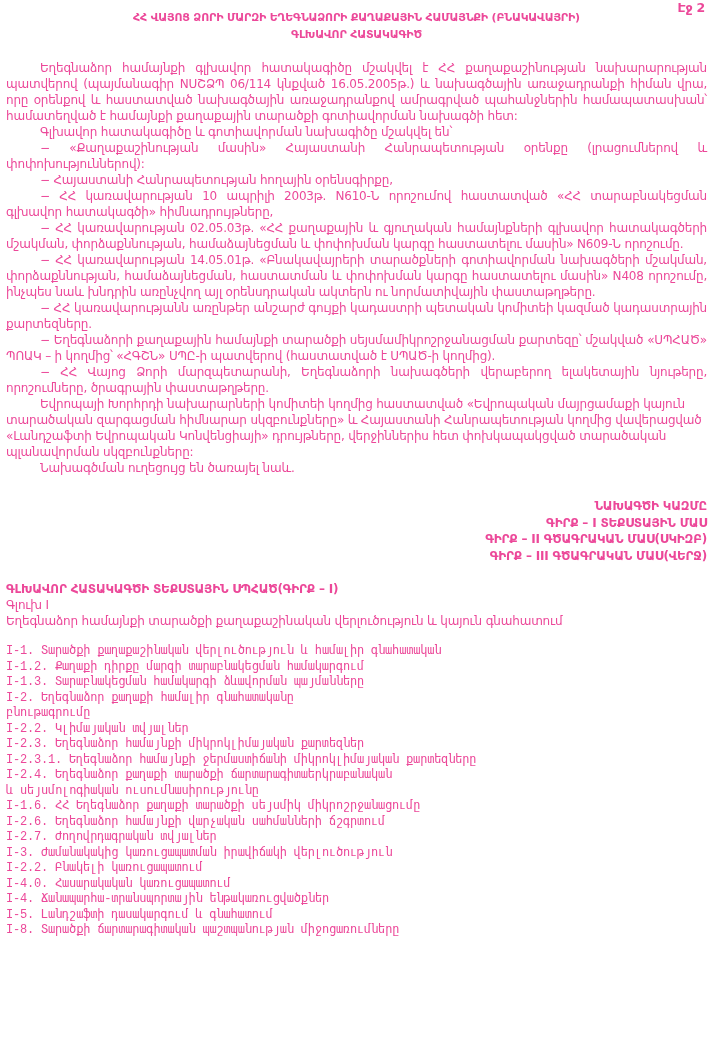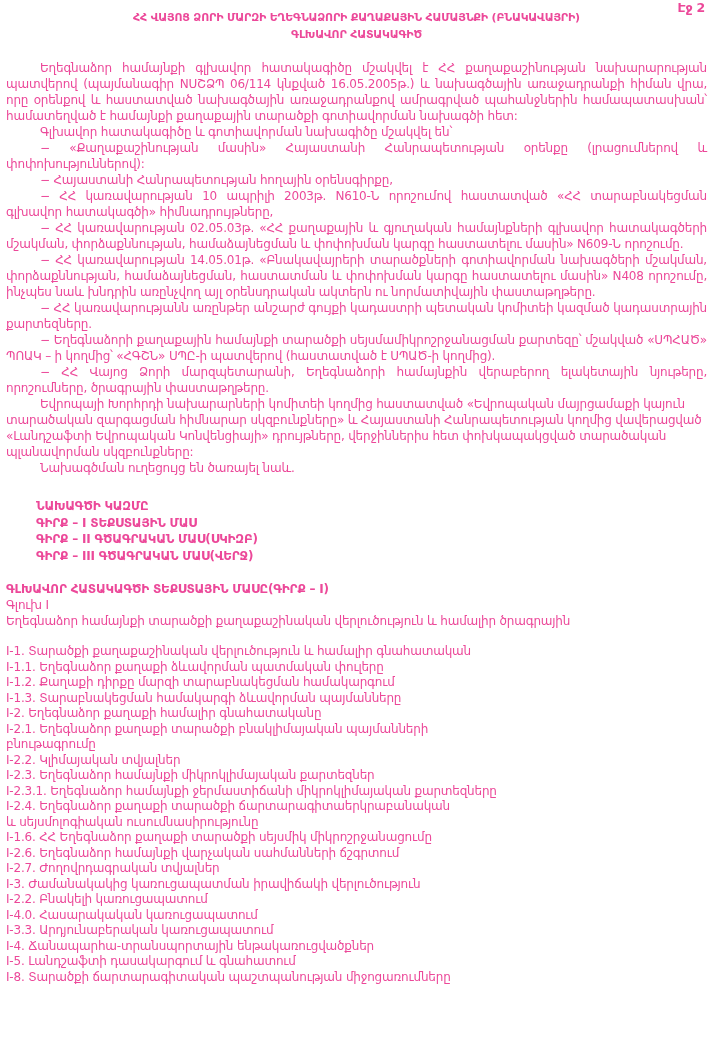--- a/index.html
+++ b/index.html
@@ -29,26 +29,27 @@
   }
   p { margin:0; }
   .indent { text-indent:34px; }
   .just { text-align:justify; }
   .intro { margin-top:17px; }
   .comp-block {
     margin-top:22px;
     margin-left:30px;
     font-weight:bold;
     line-height:16.5px;
+    text-align:right;
   }
   .head2 { margin-top:17px; font-weight:bold; }
   .head2-sub { font-weight:bold; }
   .chapter-label { }
   .toc { margin-top:15px; line-height:15.5px; }
-  .toc div { white-space:nowrap; }
+  .toc div { white-space:nowrap;font-family:Liberation Mono, monospace; }
 </style>
 </head>
 <body>
 
 <div class="page">
 
   <div class="page-num">Էջ 2</div>
 
   <div class="doc-title">
     <span>ՀՀ ՎԱՅՈՑ ՁՈՐԻ ՄԱՐԶԻ ԵՂԵԳՆԱՁՈՐԻ ՔԱՂԱՔԱՅԻՆ ՀԱՄԱՅՆՔԻ (ԲՆԱԿԱՎԱՅՐԻ)</span><br>
@@ -58,54 +59,51 @@
   <p class="intro indent just">Եղեգնաձոր համայնքի գլխավոր հատակագիծը մշակվել է ՀՀ քաղաքաշինության նախարարության պատվերով (պայմանագիր NՍՇՁՊ 06/114 կնքված 16.05.2005թ.) և նախագծային առաջադրանքի հիման վրա, որը օրենքով և հաստատված նախագծային առաջադրանքով ամրագրված պահանջներին համապատասխան՝ համատեղված է համայնքի քաղաքային տարածքի գոտիավորման նախագծի հետ:</p>
   <p class="indent">Գլխավոր հատակագիծը և գոտիավորման նախագիծը մշակվել են՝</p>
 
   <p class="indent just">− «Քաղաքաշինության մասին» Հայաստանի Հանրապետության օրենքը (լրացումներով և փոփոխություններով):</p>
   <p class="indent just">− Հայաստանի Հանրապետության հողային օրենսգիրքը,</p>
   <p class="indent just">− ՀՀ կառավարության 10 ապրիլի 2003թ. N610-Ն որոշումով հաստատված «ՀՀ տարաբնակեցման գլխավոր հատակագծի» հիմնադրույթները,</p>
   <p class="indent just">− ՀՀ կառավարության 02.05.03թ. «ՀՀ քաղաքային և գյուղական համայնքների գլխավոր հատակագծերի մշակման, փորձաքննության, համաձայնեցման և փոփոխման կարգը հաստատելու մասին» N609-Ն որոշումը.</p>
   <p class="indent just">− ՀՀ կառավարության 14.05.01թ. «Բնակավայրերի տարածքների գոտիավորման նախագծերի մշակման, փորձաքննության, համաձայնեցման, հաստատման և փոփոխման կարգը հաստատելու մասին» N408 որոշումը, ինչպես նաև խնդրին առընչվող այլ օրենսդրական ակտերն ու նորմատիվային փաստաթղթերը.</p>
   <p class="indent just">− ՀՀ կառավարությանն առընթեր անշարժ գույքի կադաստրի պետական կոմիտեի կազմած կադաստրային քարտեզները.</p>
   <p class="indent just">− Եղեգնաձորի քաղաքային համայնքի տարածքի սեյսմամիկրոշրջանացման քարտեզը՝ մշակված «ՍՊՀԱԾ» ՊՈԱԿ – ի կողմից՝ «ՀԳՇՆ» ՍՊԸ-ի պատվերով (հաստատված է ՍՊԱԾ-ի կողմից).</p>
-  <p class="indent just">− ՀՀ Վայոց Ձորի մարզպետարանի, Եղեգնաձորի համայնքին վերաբերող ելակետային նյութերը, որոշումները, ծրագրային փաստաթղթերը.</p>
+  <p class="indent just">− ՀՀ Վայոց Ձորի մարզպետարանի, Եղեգնաձորի նախագծերի վերաբերող ելակետային նյութերը, որոշումները, ծրագրային փաստաթղթերը.</p>
 
   <p class="indent">Եվրոպայի Խորհրդի նախարարների կոմիտեի կողմից հաստատված «Եվրոպական մայրցամաքի կայուն տարածական զարգացման հիմնարար սկզբունքները» և Հայաստանի Հանրապետության կողմից վավերացված «Լանդշաֆտի Եվրոպական Կոնվենցիայի» դրույթները, վերջիններիս հետ փոխկապակցված տարածական պլանավորման սկզբունքները:</p>
   <p class="indent">Նախագծման ուղեցույց են ծառայել նաև.</p>
 
   <div class="comp-block">
     <div>ՆԱԽԱԳԾԻ ԿԱԶՄԸ</div>
     <div>ԳԻՐՔ – I   ՏԵՔՍՏԱՅԻՆ ՄԱՍ</div>
     <div>ԳԻՐՔ – II   ԳԾԱԳՐԱԿԱՆ ՄԱՍ(ՍԿԻԶԲ)</div>
     <div>ԳԻՐՔ – III   ԳԾԱԳՐԱԿԱՆ ՄԱՍ(ՎԵՐՋ)</div>
   </div>
 
-  <div class="head2">ԳԼԽԱՎՈՐ ՀԱՏԱԿԱԳԾԻ ՏԵՔՍՏԱՅԻՆ ՄԱՍԸ(ԳԻՐՔ – I)</div>
+  <div class="head2">ԳԼԽԱՎՈՐ ՀԱՏԱԿԱԳԾԻ ՏԵՔՍՏԱՅԻՆ ՍՊՀԱԾ(ԳԻՐՔ – I)</div>
   <div class="chapter-label">Գլուխ I</div>
-  <div>Եղեգնաձոր համայնքի տարածքի քաղաքաշինական վերլուծություն և համալիր ծրագրային</div>
+  <div>Եղեգնաձոր համայնքի տարածքի քաղաքաշինական վերլուծություն և կայուն գնահատում</div>
 
   <div class="toc">
     <div>I-1. Տարածքի քաղաքաշինական վերլուծություն և համալիր գնահատական</div>
-    <div>I-1.1. Եղեգնաձոր քաղաքի ձևավորման պատմական փուլերը</div>
     <div>I-1.2. Քաղաքի դիրքը մարզի տարաբնակեցման համակարգում</div>
     <div>I-1.3. Տարաբնակեցման համակարգի ձևավորման պայմանները</div>
     <div>I-2. Եղեգնաձոր քաղաքի համալիր գնահատականը</div>
-    <div>I-2.1. Եղեգնաձոր քաղաքի տարածքի բնակլիմայական պայմանների</div>
     <div>բնութագրումը</div>
     <div>I-2.2. Կլիմայական տվյալներ</div>
     <div>I-2.3. Եղեգնաձոր համայնքի միկրոկլիմայական քարտեզներ</div>
     <div>I-2.3.1. Եղեգնաձոր համայնքի ջերմաստիճանի միկրոկլիմայական քարտեզները</div>
     <div>I-2.4. Եղեգնաձոր քաղաքի տարածքի ճարտարագիտաերկրաբանական</div>
     <div>և սեյսմոլոգիական ուսումնասիրությունը</div>
     <div>I-1.6. ՀՀ Եղեգնաձոր քաղաքի տարածքի սեյսմիկ միկրոշրջանացումը</div>
     <div>I-2.6. Եղեգնաձոր համայնքի վարչական սահմանների ճշգրտում</div>
     <div>I-2.7. Ժողովրդագրական տվյալներ</div>
     <div>I-3. Ժամանակակից կառուցապատման իրավիճակի վերլուծություն</div>
     <div>I-2.2.  Բնակելի կառուցապատում</div>
     <div>I-4.0. Հասարակական կառուցապատում</div>
-    <div>I-3.3.  Արդյունաբերական կառուցապատում</div>
     <div>I-4. Ճանապարհա-տրանսպորտային ենթակառուցվածքներ</div>
     <div>I-5. Լանդշաֆտի դասակարգում և գնահատում</div>
     <div>I-8. Տարածքի ճարտարագիտական պաշտպանության միջոցառումները</div>
   </div>
 
 </div>
 
 </body></html>

